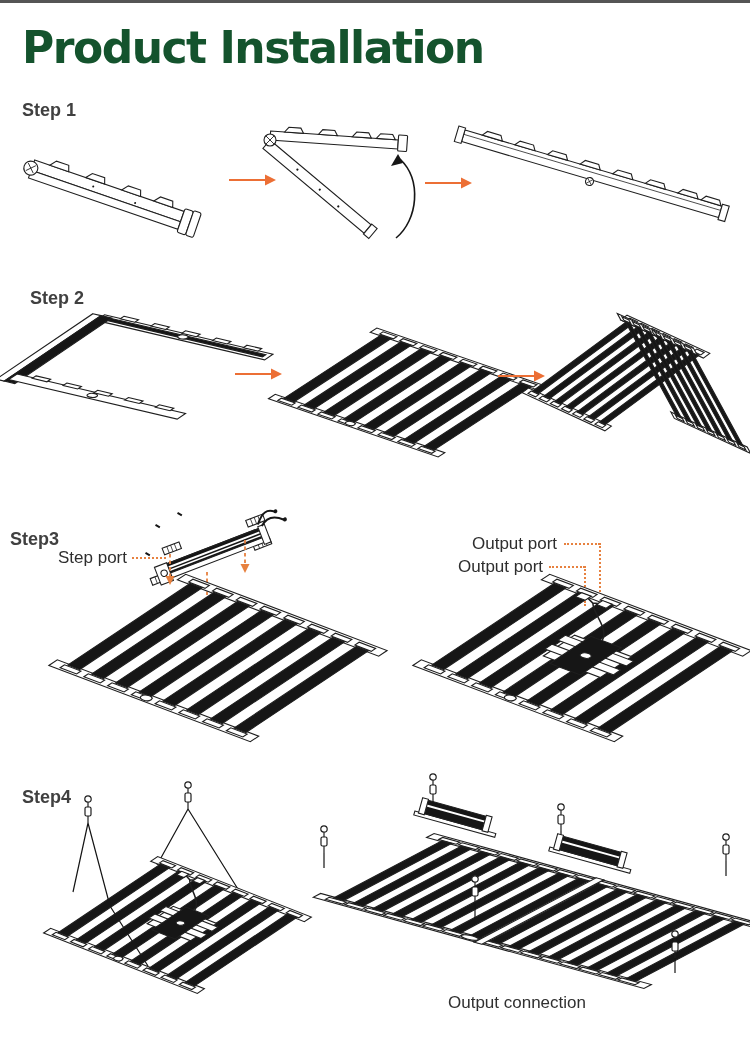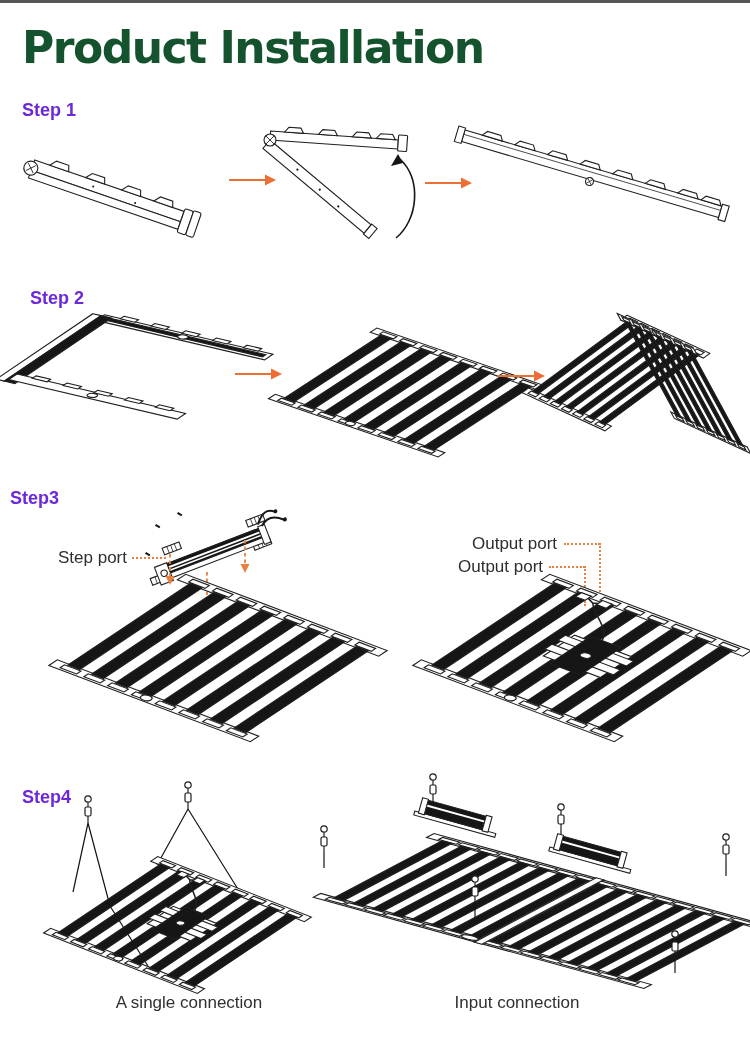--- a/index.html
+++ b/index.html
@@ -1,38 +1,38 @@
 <!DOCTYPE html>
 <html><head>
 <meta charset="utf-8">
 <style>
   html,body{margin:0;padding:0;background:#fff;}
   #canvas{position:relative;width:750px;height:1039px;background:#fff;overflow:hidden;
           font-family:"Liberation Sans",sans-serif;color:#262626;}
   .topline{position:absolute;left:0;top:0;width:750px;height:3px;background:#474747;opacity:.92;}
   .title{position:absolute;left:22px;top:22px;font-family:"DejaVu Sans",sans-serif;
          font-size:44px;font-weight:800;letter-spacing:-1.5px;color:#14532d;white-space:nowrap;}
-  .step-label{position:absolute;font-size:18px;font-weight:bold;color:#6d28d9;white-space:nowrap;}
+  .step-label{position:absolute;font-size:18px;font-weight:bold;color:#404040;white-space:nowrap;}
   .port-label{position:absolute;font-size:17px;color:#2e2e2e;white-space:nowrap;}
   .caption{position:absolute;width:200px;text-align:center;font-size:17px;color:#303030;white-space:nowrap;}
   .ill{position:absolute;}
   .leader-h{position:absolute;border-top:2px dotted #e7813f;height:0;}
   .leader-v{position:absolute;border-left:2px dotted #e7813f;width:0;}
   svg{display:block;overflow:visible;}
 </style>
 </head>
 <body>
 
 <div id="canvas">
   <div class="topline"></div>
   <div class="title">Product Installation</div>
 
   <div class="step-label" style="left:22px;top:100px">Step 1</div>
   <div class="step-label" style="left:30px;top:288px">Step 2</div>
-  <div class="step-label" style="left:10px;top:488px">Step3</div>
+  <div class="step-label" style="left:10px;top:529px">Step3</div>
   <div class="step-label" style="left:22px;top:787px">Step4</div>
 
   <svg width="0" height="0" style="position:absolute">
     <defs>
       <g id="hookg" stroke="#1f1f1f" stroke-width="1.2" fill="#fff">
         <circle cx="0" cy="-11" r="3.2"></circle>
         <path d="M0,-7.8 L0,-3" fill="none"></path>
         <rect x="-3" y="-3" width="6" height="9" rx="1.5"></rect>
         <path d="M0,6 L0,13" fill="none"></path>
       </g>
@@ -380,21 +380,20 @@
         <rect x="33" y="57" width="36" height="6" fill="#fff" stroke="#1f1f1f" stroke-width="1.1" vector-effect="non-scaling-stroke"></rect>
         <rect x="42" y="36" width="16" height="34" fill="#161616" stroke="#1f1f1f" stroke-width="1.1" vector-effect="non-scaling-stroke"></rect>
         <circle cx="50" cy="53" r="2.5" fill="#fff" stroke="#1f1f1f" stroke-width="1.1" vector-effect="non-scaling-stroke"></circle>
         <path d="M48,70 C44,82 32,88 26,97 M26,97 L21,100 M26,97 L31,100" fill="none" stroke="#1f1f1f" stroke-width="1.5" vector-effect="non-scaling-stroke"></path>
         <rect x="17" y="97" width="5" height="5" fill="#fff" stroke="#1f1f1f" stroke-width="1.1" vector-effect="non-scaling-stroke"></rect>
         <rect x="28" y="97" width="5" height="5" fill="#fff" stroke="#1f1f1f" stroke-width="1.1" vector-effect="non-scaling-stroke"></rect>
       </g>
       <use href="#hookg" transform="translate(73,22)"></use>
       <use href="#hookg" transform="translate(173,8)"></use>
     </svg>
-  <div class="caption" style="left:89px;top:993px">A single connection</div>
   <svg id="il-group" class="ill" style="left:318px;top:776px" width="432" height="228">
       <g transform="matrix(3.12,0.86,1.06,-0.56,12,120)">
         <rect x="-3" y="-7" width="106" height="7" fill="#fff" stroke="#1f1f1f" stroke-width="1.1" vector-effect="non-scaling-stroke"></rect>
         <rect x="-3" y="100" width="106" height="7" fill="#fff" stroke="#1f1f1f" stroke-width="1.1" vector-effect="non-scaling-stroke"></rect>
         <rect x="0.36250000000000004" y="-5.4" width="5.525" height="3.6" fill="#fff" stroke="#1f1f1f" stroke-width="1.1" vector-effect="non-scaling-stroke"></rect>
         <rect x="0.36250000000000004" y="101.6" width="5.525" height="3.6" fill="#fff" stroke="#1f1f1f" stroke-width="1.1" vector-effect="non-scaling-stroke"></rect>
         <rect x="1.5625" y="-1" width="3.125" height="102" fill="#161616" stroke="#1f1f1f" stroke-width="1.1" vector-effect="non-scaling-stroke"></rect>
         <rect x="6.6125" y="-5.4" width="5.525" height="3.6" fill="#fff" stroke="#1f1f1f" stroke-width="1.1" vector-effect="non-scaling-stroke"></rect>
         <rect x="6.6125" y="101.6" width="5.525" height="3.6" fill="#fff" stroke="#1f1f1f" stroke-width="1.1" vector-effect="non-scaling-stroke"></rect>
         <rect x="7.8125" y="-1" width="3.125" height="102" fill="#161616" stroke="#1f1f1f" stroke-width="1.1" vector-effect="non-scaling-stroke"></rect>
@@ -465,14 +464,14 @@
         <rect x="-36" y="-9" width="6" height="16" fill="#fff" stroke="#1f1f1f" stroke-width="1.1" vector-effect="non-scaling-stroke"></rect>
         <rect x="30" y="-9" width="6" height="16" fill="#fff" stroke="#1f1f1f" stroke-width="1.1" vector-effect="non-scaling-stroke"></rect>
       </g>
       <use href="#hookg" transform="translate(115,12)"></use>
       <use href="#hookg" transform="translate(6,64)"></use>
       <use href="#hookg" transform="translate(243,42)"></use>
       <use href="#hookg" transform="translate(408,72)"></use>
       <use href="#hookg" transform="translate(157,114)"></use>
       <use href="#hookg" transform="translate(357,169)"></use>
     </svg>
-  <div class="caption" style="left:417px;top:993px">Input connection</div>
+  <div class="caption" style="left:417px;top:993px">Output connection</div>
 </div>
 
 </body></html>

